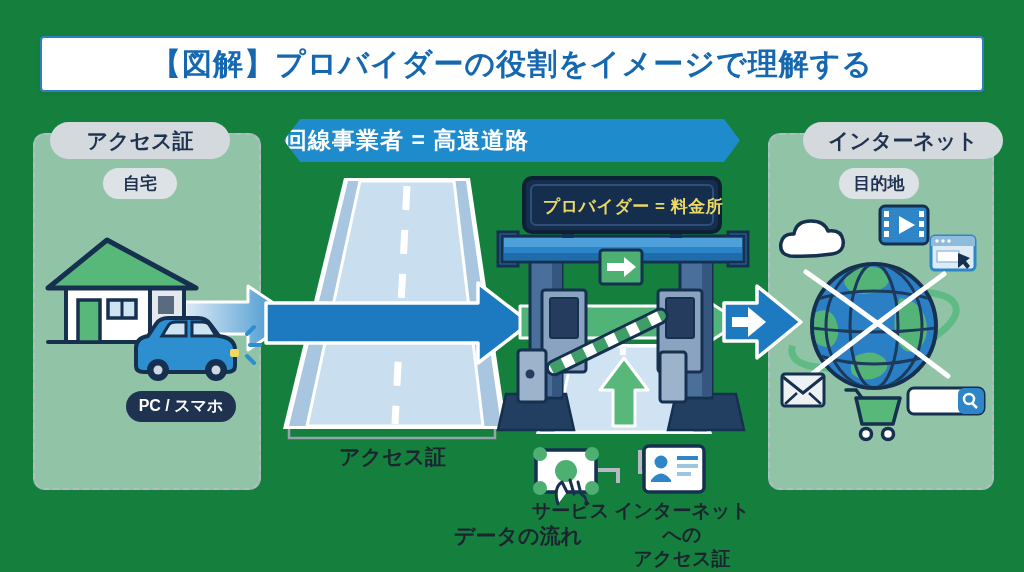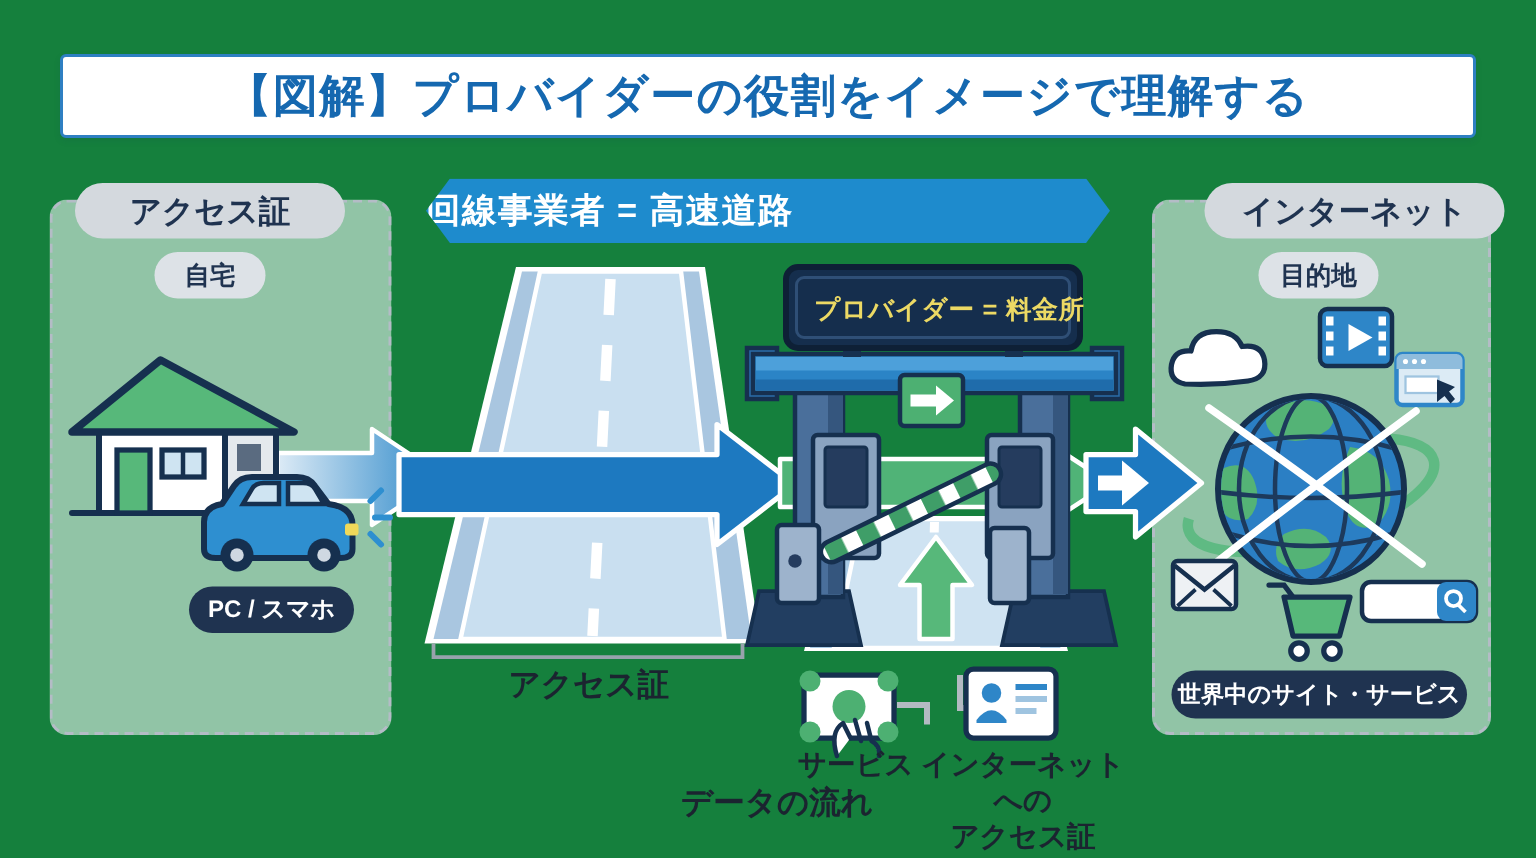--- a/index.html
+++ b/index.html
@@ -276,15 +276,14 @@
   <div class="abs flow-label" style="left:300px;top:444px;width:185px;font-size:21px;">アクセス証</div>
 
   <div class="abs sign-text">プロバイダー = 料金所</div>
   <div class="abs flow-label" style="left:523px;top:499px;width:95px;font-size:19px;">サービス</div>
   <div class="abs flow-label" style="left:608px;top:499px;width:148px;font-size:19px;">インターネットへの
 アクセス証</div>
   <div class="abs flow-label" style="left:448px;top:523px;width:140px;font-size:21px;">データの流れ</div>
 
   <div class="abs pill header" style="left:803px;top:122px;width:200px;height:37px;text-align:center;">インターネット</div>
   <div class="abs pill sub" style="left:839px;top:168px;width:80px;height:31px;">目的地</div>
-  <div class="abs pill navy" style="left:781px;top:447px;width:197px;height:32px;font-size:15.5px;">世界中のサイト・サービス</div>
 
 </div>
 
 </body></html>

